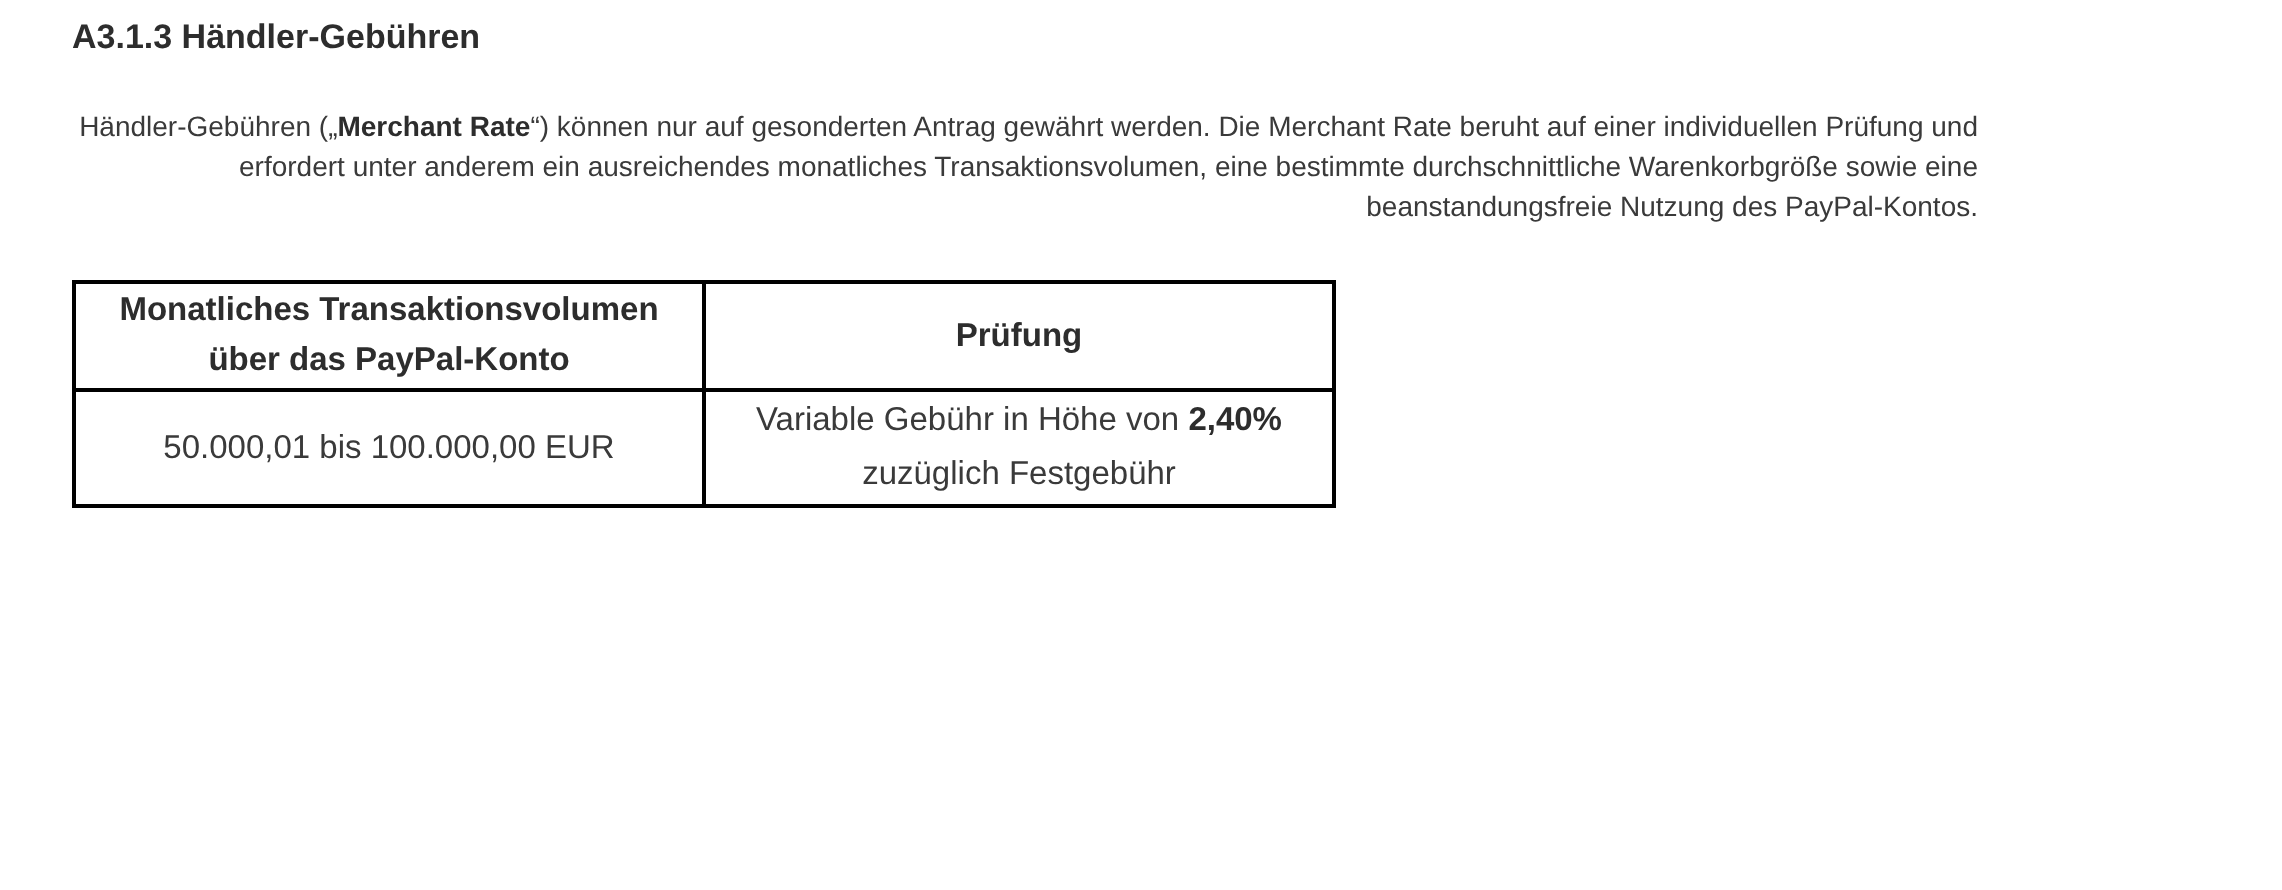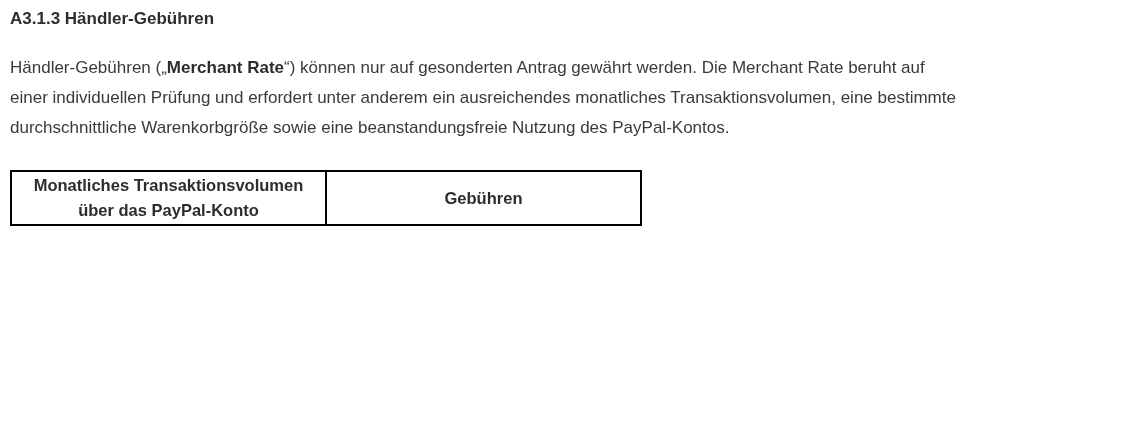--- a/index.html
+++ b/index.html
@@ -9,34 +9,36 @@
     color: #333333;
     width: 1141px;
     height: 445px;
     overflow: hidden;
   }
   .page {
     width: 973px;
     height: 445px;
     padding: 8px 10px 0 10px;
     background: #ffffff;
+    margin-left: 26px;
   }
   .heading {
     margin: 0;
     font-size: 17px;
     font-weight: 700;
     color: #2d2d2d;
     line-height: 22px;
   }
   .para {
     margin: 23px 0 0 0;
-    font-size: 17px;
-    line-height: 30px;
+    font-size: 14px;
+    line-height: 20px;
     max-width: 1123px;
     color: #3a3a3a;
+    text-align: right;
   }
   .para b { font-weight: 700; color: #2d2d2d; }
   .fees {
     border-collapse: collapse;
     margin-top: 27px;
     width: 630px;
     table-layout: fixed;
   }
   .fees th, .fees td {
     border: 2px solid #000000;
@@ -70,21 +72,28 @@
   <p class="para"><span>Händler-Gebühren („</span><b>Merchant Rate</b><span>“) können nur auf gesonderten Antrag gewährt werden. Die Merchant Rate beruht auf einer individuellen Prüfung und erfordert unter anderem ein ausreichendes monatliches Transaktionsvolumen, eine bestimmte durchschnittliche Warenkorbgröße sowie eine beanstandungsfreie Nutzung des PayPal-Kontos.</span></p>
 
   <table class="fees">
     <thead>
       <tr>
         <th>
           <span class="line">Monatliches Transaktionsvolumen</span>
           <span class="line">über das PayPal-Konto</span>
         </th>
         <th>
-          <span class="line">Gebühren</span>
+          <span class="line">Prüfung</span>
         </th>
       </tr>
     </thead>
     <tbody>
+      <tr>
+        <td>50.000,01 bis 100.000,00 EUR</td>
+        <td>
+          <span class="line"><span>Variable Gebühr in Höhe von </span><b>2,40%</b></span>
+          <span class="line">zuzüglich Festgebühr</span>
+        </td>
+      </tr>
     </tbody>
   </table>
 
 </div>
 
 </body></html>

